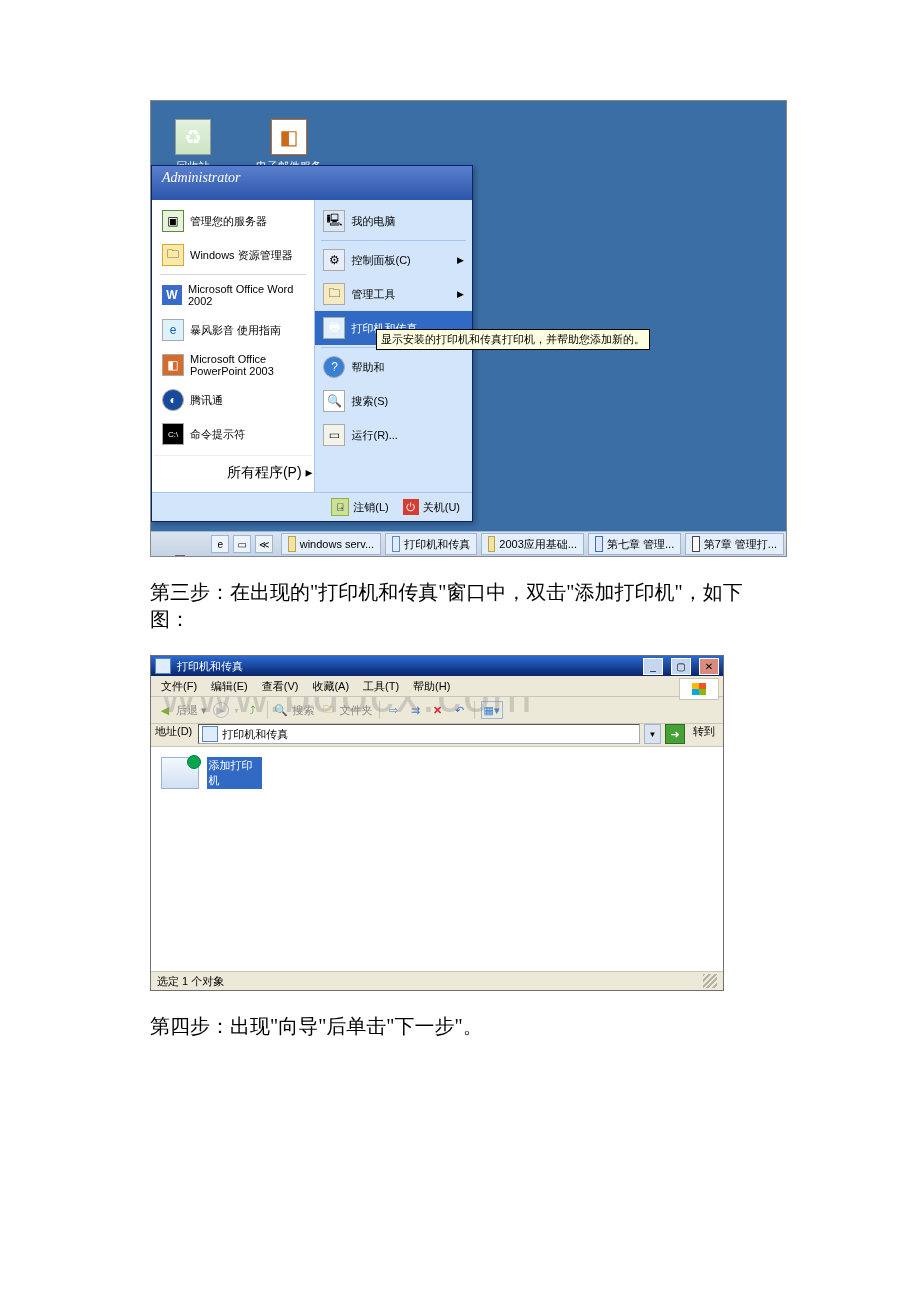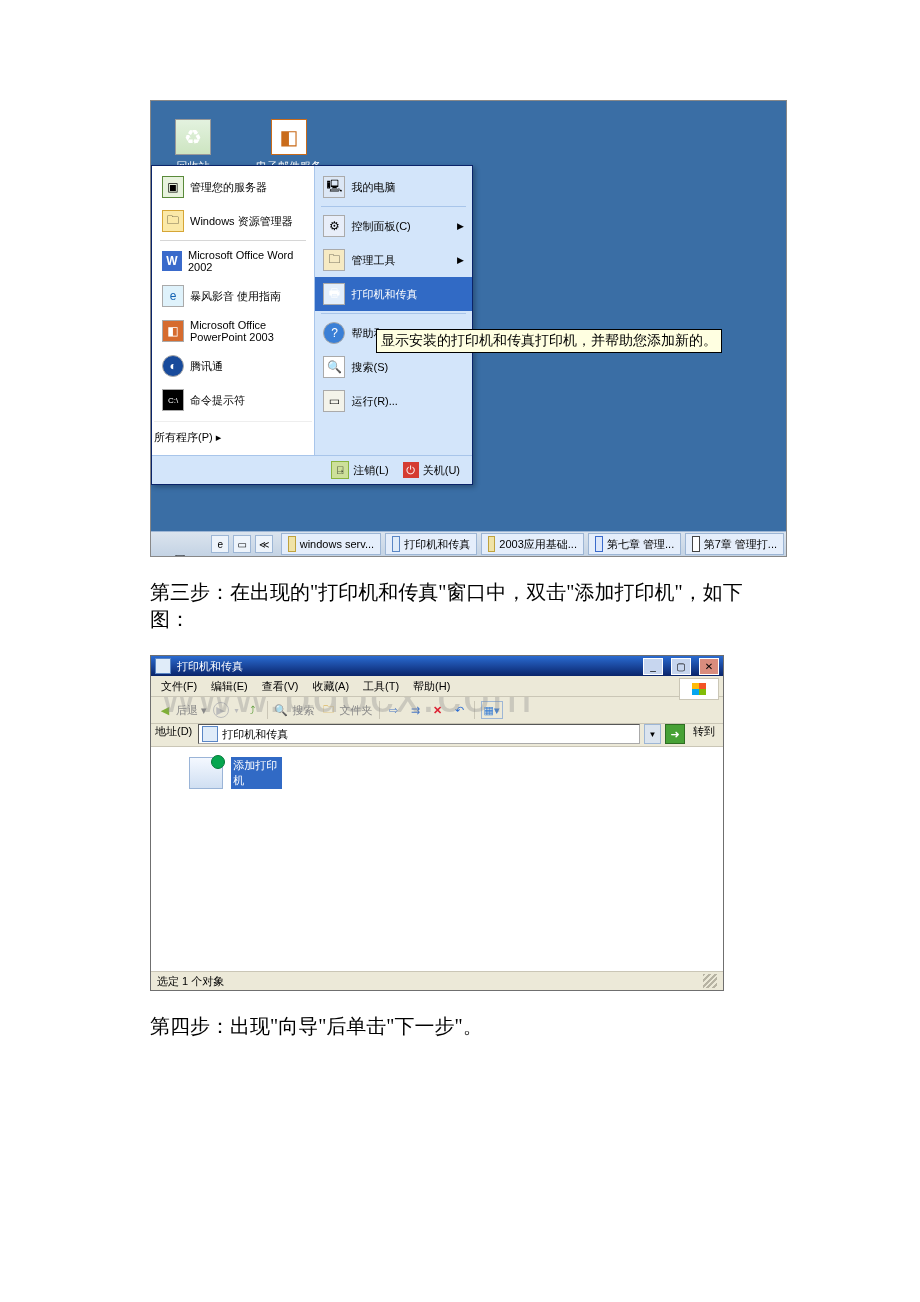--- a/index.html
+++ b/index.html
@@ -100,41 +100,41 @@
   .sm-ic.rtx      { background:#184a9b; color:#fff; border-radius:50%; }
   .sm-ic.cmd      { background:#000; color:#fff; font-size:8px; }
   .sm-ic.pc       { background:#dce7f5; }
   .sm-ic.cpl      { background:#e8eef9; }
   .sm-ic.admin    { background:#f6eac3; }
   .sm-ic.printer  { background:#e3eefb; }
   .sm-ic.help     { background:#3a7fd6; color:#fff; border-radius:50%; }
   .sm-ic.search   { background:#fff; }
   .sm-ic.run      { background:#f3f3ea; }
   .sm-allprog {
-    text-align:left; padding:8px 0 6px; font-size:11px; color:#000;
+    text-align:right; padding:8px 0 6px; font-size:14px; color:#000;
     border-top:1px solid #eee; margin-top:4px;
   }
   .sm-footer {
     background:#d3e5fa;
     border-top:1px solid #a8c5ea;
     display:flex; justify-content:flex-end; gap:14px;
     padding:5px 12px;
   }
   .sm-foot-btn { display:flex; align-items:center; gap:4px; color:#000; }
   .sm-foot-ic { width:16px; height:16px; display:flex;align-items:center;justify-content:center; }
   .logoff-ic { background:#cde09a; border:1px solid #8ab43d; }
   .shut-ic   { background:#d53c32; color:#fff; }
 
   .tooltip {
     position:absolute;
     top: 228px; left: 225px;
     background:#ffffe1;
     border:1px solid #000;
     padding:2px 4px;
-    font-size:14px;
+    font-size:11px;
     color:#000;
     white-space:nowrap;
   }
 
   .taskbar {
     position:absolute; left:0; right:0; bottom:0; height:24px;
     background:linear-gradient(#dbe4ee,#c4d3e4);
     border-top:1px solid #9db6d5;
     display:flex; align-items:center;
     font-size:11px;
@@ -227,21 +227,21 @@
   }
   .s2-addr .abox .aic{width:14px;height:14px;background:#e0ecf9;border:1px solid #5a86c5;}
   .s2-addr .drop{width:15px;height:18px;background:#dbe4ee;border:1px solid #9db6d5;display:flex;align-items:center;justify-content:center;font-size:8px;}
   .s2-addr .gobtn{height:18px;background:#47a136;border:1px solid #2e6d22;color:#fff;display:flex;align-items:center;justify-content:center;width:18px;}
   .s2-addr .golbl{padding:0 4px;}
 
   .s2-body{
     flex:1;background:#fff;padding:10px;
   }
   .addprinter{
-    display:flex;align-items:flex-start;gap:8px;width:93px;margin-left:28px;
+    display:flex;align-items:flex-start;gap:8px;width:101px;
   }
   .addprinter .pic{
     width:38px;height:30px;background:linear-gradient(#f4f8ff,#d0dff2);
     border:1px solid #9ab4d7; position:relative;
   }
   .addprinter .pic::after{
     content:"";position:absolute;right:-3px;top:-3px;width:12px;height:12px;
     border-radius:50%;background:#06a64f;border:1px solid #047a38;
   }
   .addprinter .plbl.sel{background:#316ac5;color:#fff;padding:1px 2px;}
@@ -275,20 +275,21 @@
         <div class="glyph">♻</div>
         <div>回收站</div>
       </div>
       <div class="desk-icon mail">
         <div class="glyph">◧</div>
         <div>电子邮件服务</div>
       </div>
     </div>
 
     <div class="start-menu">
+      <div class="sm-header">Administrator</div>
       <div class="sm-columns">
 
         <div class="sm-left">
           <div class="sm-item">
             <span class="sm-ic server">▣</span>
             <span class="lbl">管理您的服务器</span>
           </div>
           <div class="sm-item">
             <span class="sm-ic explorer">🗀</span>
             <span class="lbl">Windows 资源管理器</span>

